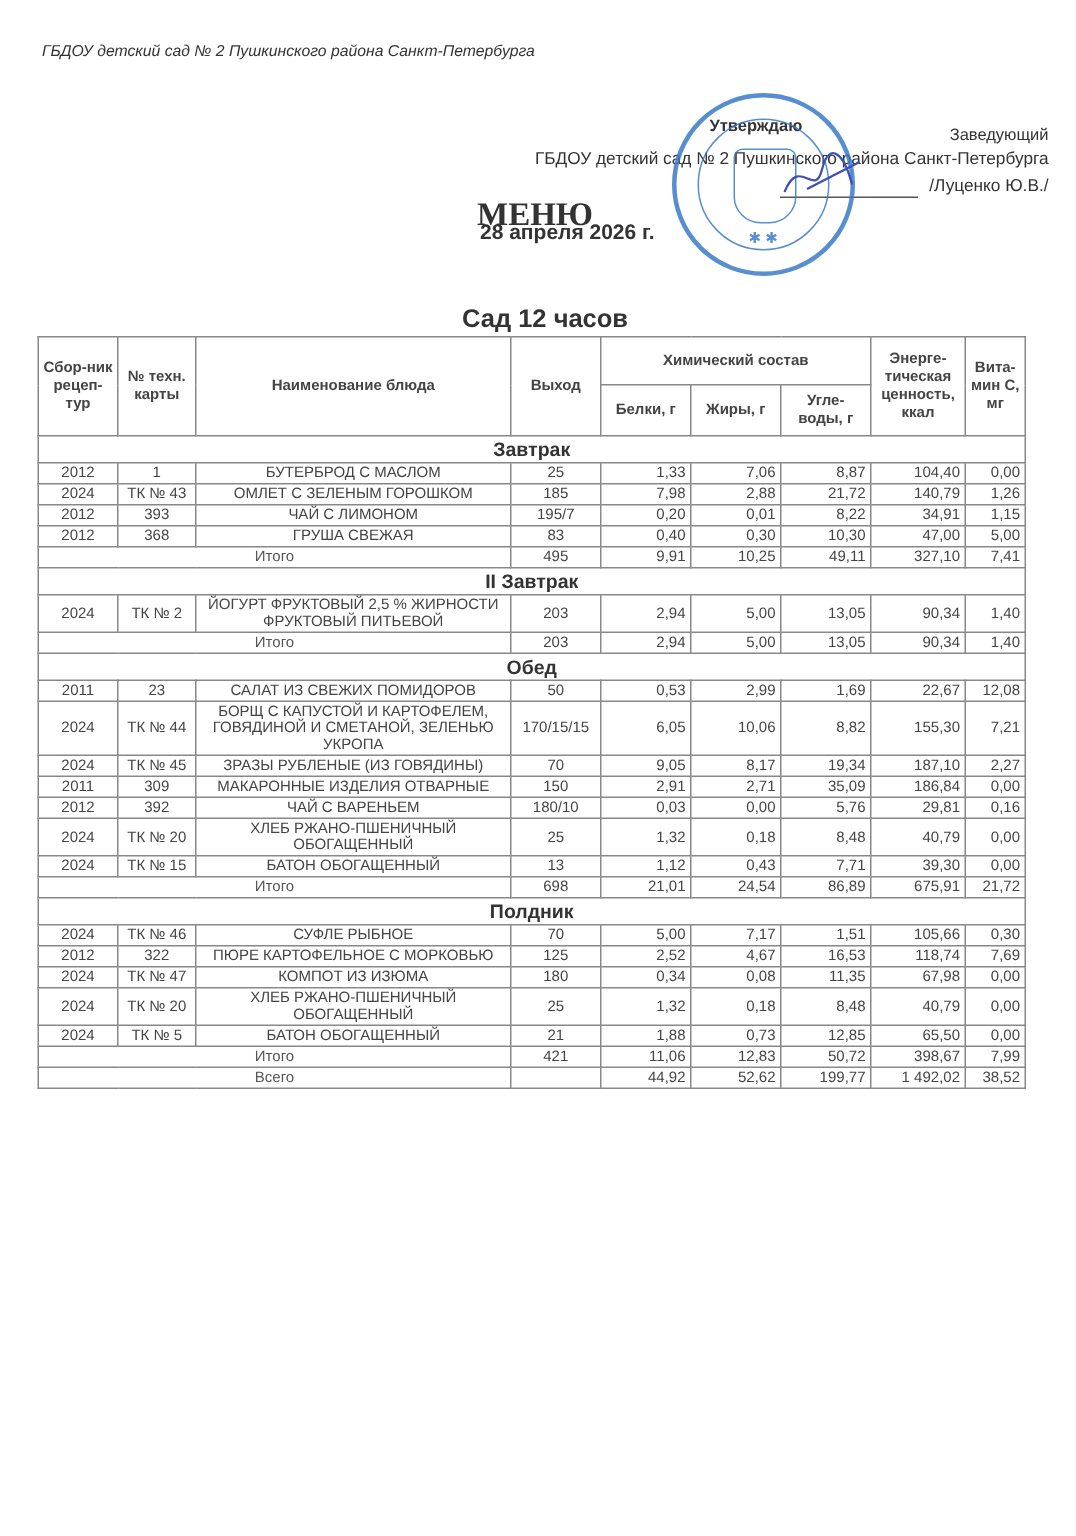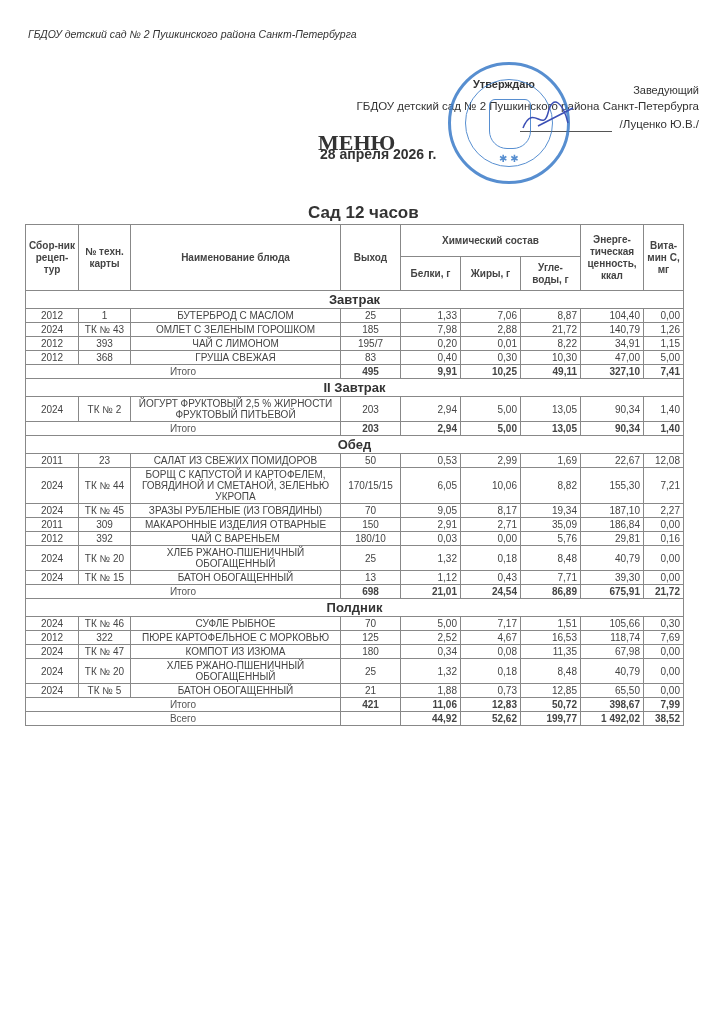--- a/index.html
+++ b/index.html
@@ -18,21 +18,21 @@
   .stamp .crest { position:absolute; left:38px; top:34px; width:40px; height:48px; border:1.5px solid #3a7bc8; border-radius:6px 6px 18px 18px; }
   .stamp .stars { position:absolute; left:48px; top:88px; color:#3a7bc8; font-size:10px; }
   .signature { position:absolute; left:518px; top:98px; width:60px; height:40px; }
   table.menu { position:absolute; left:25px; top:224px; border-collapse:collapse; font-size:10px; color:#444; }
   table.menu td, table.menu th { border:1px solid #888; padding:1px 3px; }
   table.menu th { font-weight:bold; color:#444; text-align:center; font-size:10px; line-height:12px; }
   .sec td { text-align:center; font-weight:bold; font-size:13px; padding:3px; color:#333; }
   .c { text-align:center; }
   .r { text-align:right; }
   .l { text-align:center; }
-  .tot td { font-weight:bold; }
+  .tot td { font-weight:normal; }
   .tot td.lbl { font-weight:normal; color:#555; }
 </style>
 </head>
 <body>
 
 <div class="org-top">ГБДОУ детский сад № 2 Пушкинского района Санкт-Петербурга</div>
 <div class="approve">Утверждаю</div>
 <div class="head-pos">Заведующий</div>
 <div class="head-org">ГБДОУ детский сад № 2 Пушкинского района Санкт-Петербурга</div>
 <div class="head-name">/Луценко Ю.В./</div>

